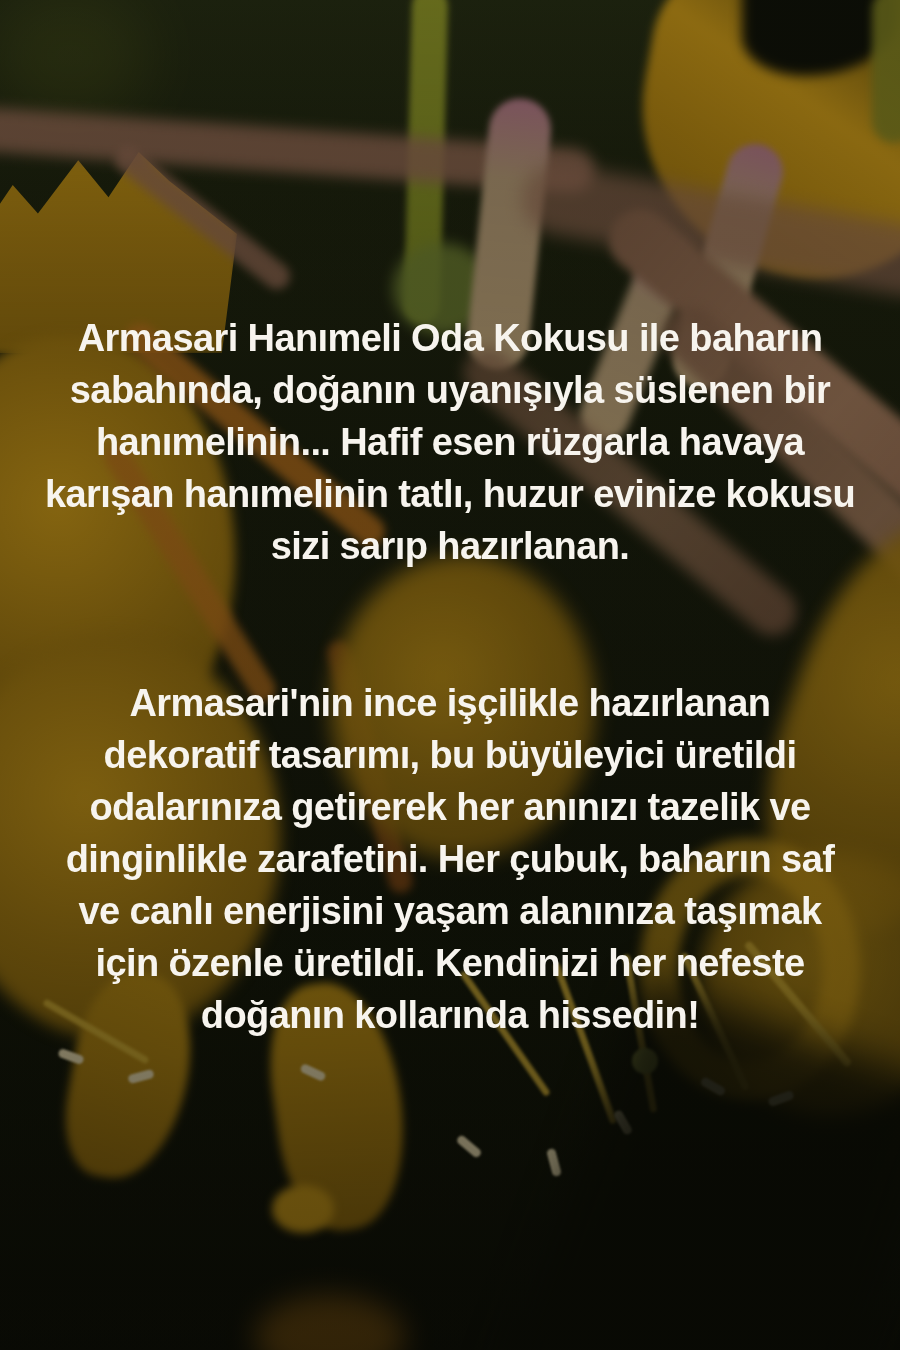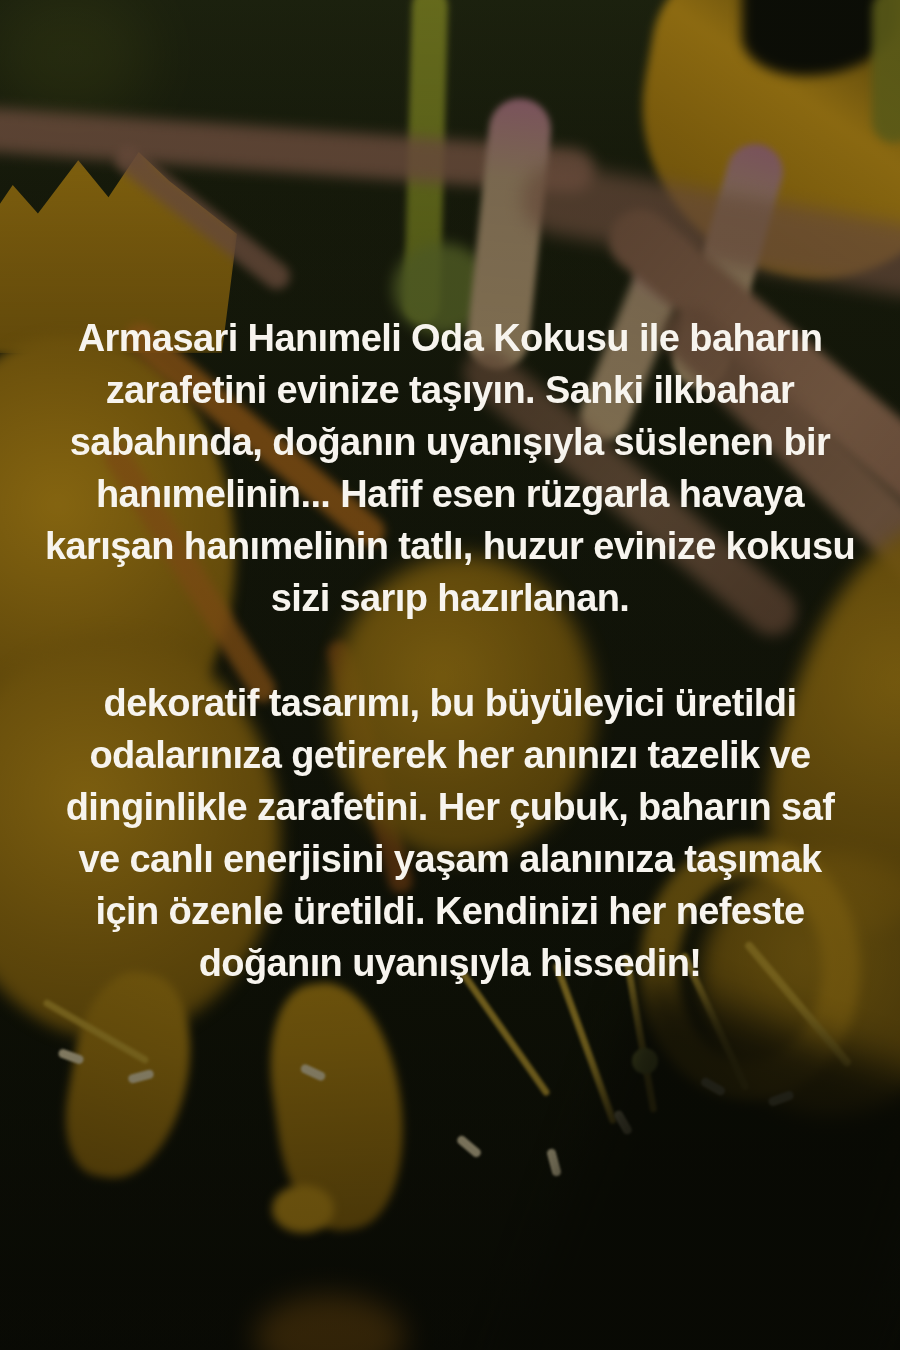--- a/index.html
+++ b/index.html
@@ -97,29 +97,29 @@
 
     <div class="blob" style="left:560px;top:1020px;width:330px;height:430px;background:#090a04;transform:rotate(20deg);filter:blur(20px);opacity:.8;"></div>
     <div class="blob" style="left:255px;top:1295px;width:150px;height:85px;border-radius:50%;background:#8a5a10;filter:blur(14px);opacity:.7;"></div>
   </div>
 
   <div class="overlay"></div>
 
   <div class="text-layer">
     <p class="caption caption-1">
       <span class="line">Armasari Hanımeli Oda Kokusu ile baharın</span>
-      <span class="line">zarafetini evinize taşıyın. Sanki ilkbahar</span>
       <span class="line">sabahında, doğanın uyanışıyla süslenen bir</span>
       <span class="line">hanımelinin... Hafif esen rüzgarla havaya</span>
       <span class="line">karışan hanımelinin tatlı, huzur evinize kokusu</span>
       <span class="line">sizi sarıp hazırlanan.</span>
     </p>
     <p class="caption caption-2">
+      <span class="line">Armasari'nin ince işçilikle hazırlanan</span>
       <span class="line">dekoratif tasarımı, bu büyüleyici üretildi</span>
       <span class="line">odalarınıza getirerek her anınızı tazelik ve</span>
       <span class="line">dinginlikle zarafetini. Her çubuk, baharın saf</span>
       <span class="line">ve canlı enerjisini yaşam alanınıza taşımak</span>
       <span class="line">için özenle üretildi. Kendinizi her nefeste</span>
-      <span class="line">doğanın uyanışıyla hissedin!</span>
+      <span class="line">doğanın kollarında hissedin!</span>
     </p>
   </div>
 
 </div>
 
 </body></html>

